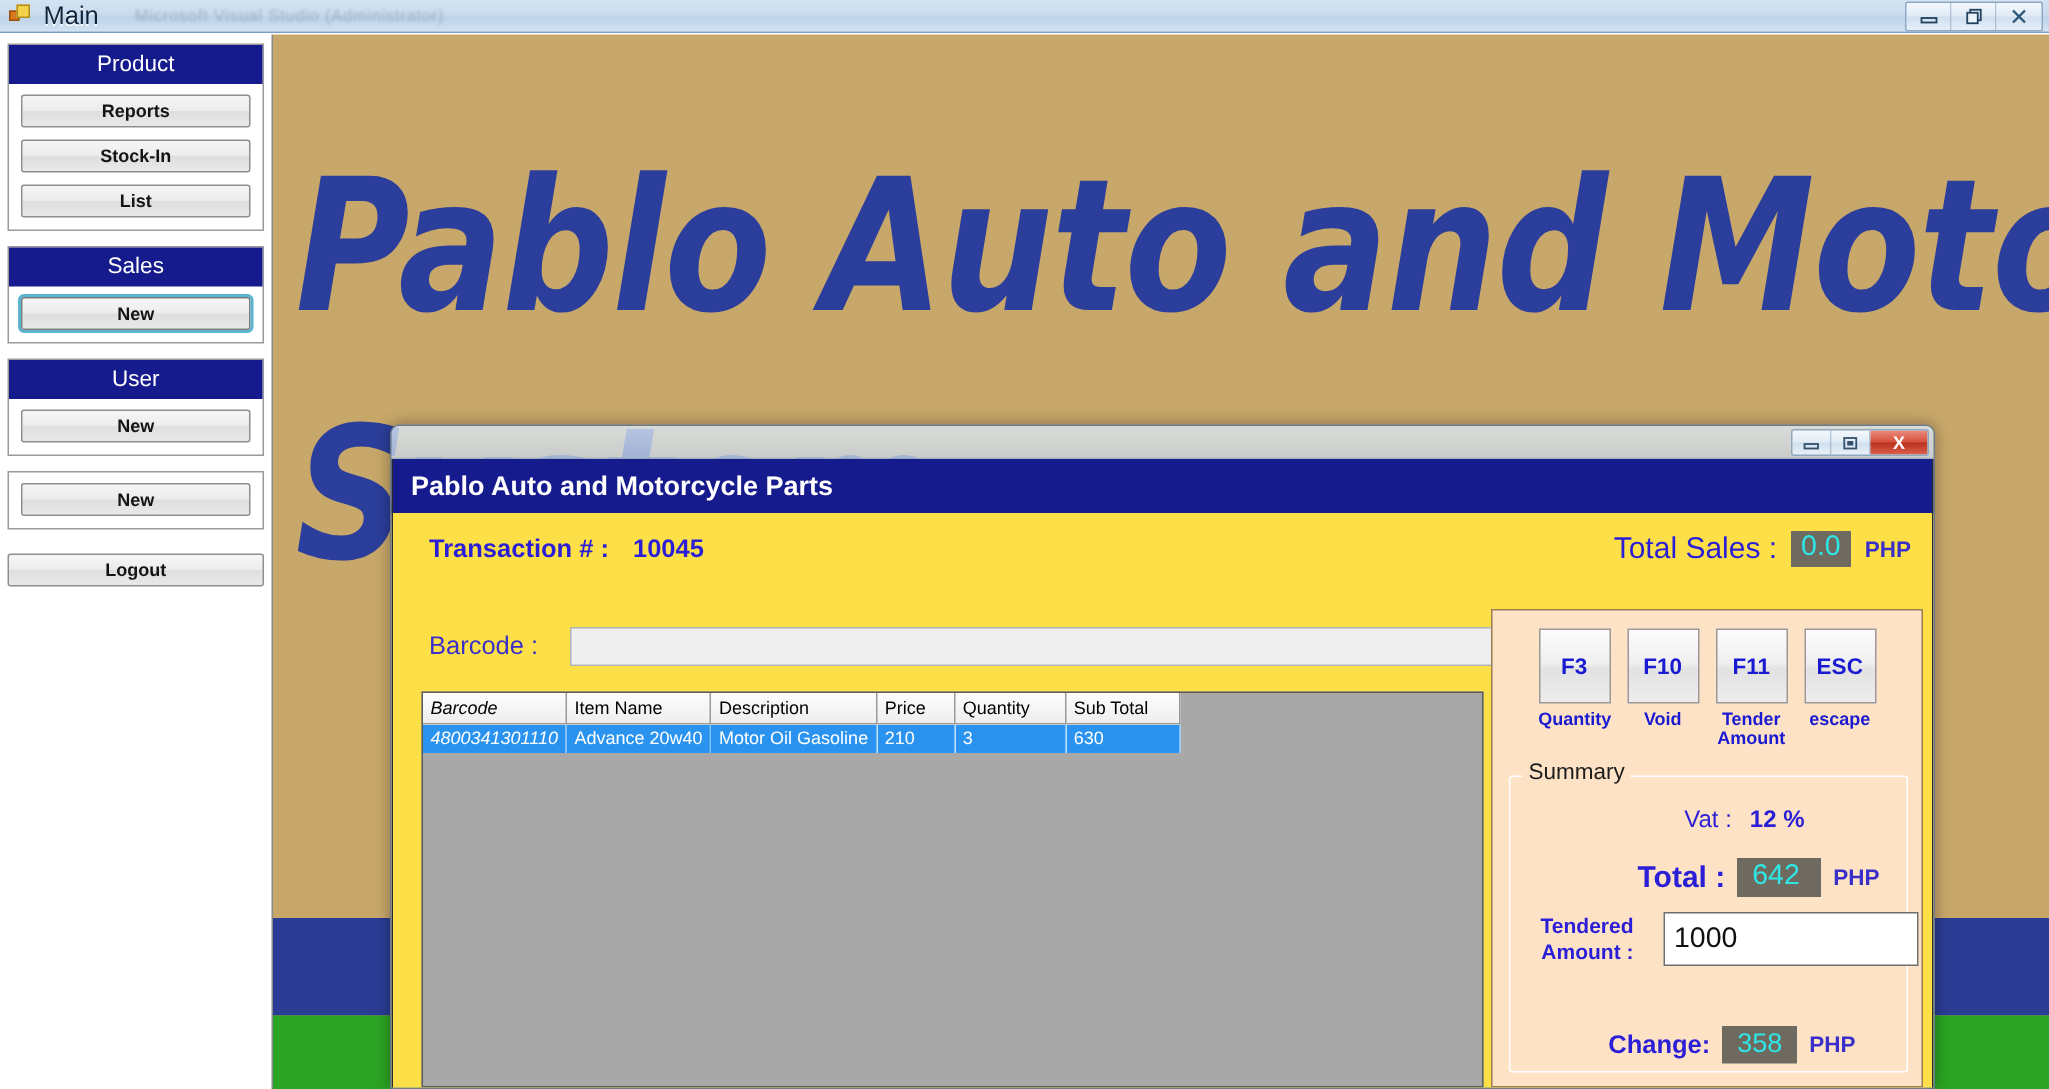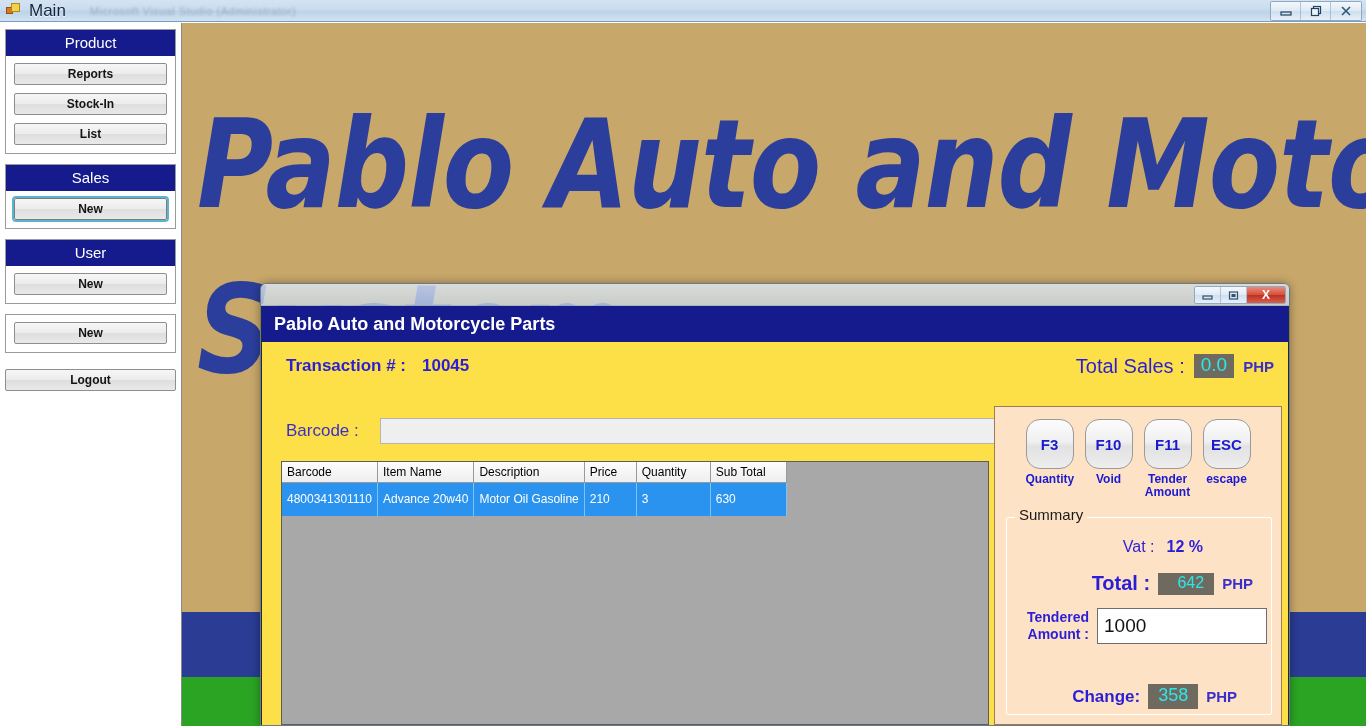--- a/index.html
+++ b/index.html
@@ -245,24 +245,24 @@
     background: linear-gradient(to bottom,#fdfdfd,#eeeeee);
     border-right: 1px solid #9a9a9a;
     border-bottom: 1px solid #9a9a9a;
     font-size: 12px; font-weight: normal; color: #000;
     text-align: left; padding: 3px 5px;
     height: 19px;
   }
   #grid-table td {
     background: #2a93f0; color: #ffffff;
     border-right: 1px solid #7fc2f7;
-    font-size: 12px; padding: 2px 5px; height: 33px;
+    font-size: 12px; padding: 2px 5px; height: 19px;
     white-space: nowrap; overflow: hidden;
   }
-  .col-barcode { width: 92px; }
+  .col-barcode { width: 92px; font-style: italic; }
   .col-item    { width: 88px; }
   .col-desc    { width: 95px; }
   .col-price   { width: 52px; }
   .col-qty     { width: 74px; }
   .col-sub     { width: 76px; }
 
   
   #right-panel {
     position: absolute; left: 732px; top: 64px;
     width: 288px; height: 319px;
@@ -270,21 +270,21 @@
     border: 1px solid #9a7d52;
   }
   #fkeys {
     display: flex; justify-content: center; gap: 11px;
     padding-top: 12px;
   }
   .fkey { width: 48px; text-align: center; }
   .fkey .cap {
     width: 48px; height: 50px;
     background: linear-gradient(to bottom,#fcfcfc 0%, #f0f0f0 45%, #e2e2e2 55%, #ededed 100%);
-    border: 1px solid #9a9a9a; border-radius: 14px;
+    border: 1px solid #9a9a9a; border-radius: 0;
     display: flex; align-items: center; justify-content: center;
     font-size: 15px; font-weight: bold; color: #1a1ad0;
     cursor: pointer;
   }
   .fkey .cap-label {
     margin-top: 4px;
     font-size: 12px; font-weight: bold; color: #1a1ad0;
     line-height: 13px;
   }
 
@@ -303,24 +303,24 @@
     position: absolute; display: flex; align-items: center;
   }
   #vat-row { right: 68px; top: 20px; gap: 12px; }
   #vat-label { font-size: 16px; color: #2a1fd6; }
   #vat-value { font-size: 16px; color: #2a1fd6; font-weight: bold; }
 
   #total-row { right: 18px; top: 54px; gap: 8px; }
   #total-label { font-size: 20px; color: #2a1fd6; font-weight: bold; }
   #total-value {
     background: #6e6a60; color: #2fe6e6;
-    font-size: 16px; padding: 1px 10px 3px 10px; min-width: 56px; text-align: right;
-  }
-
-  #tendered-row { left: 0px; top: 90px; gap: 8px; align-items: center; }
+    font-size: 19px; padding: 1px 10px 3px 10px; min-width: 56px; text-align: left;
+  }
+
+  #tendered-row { left: 0px; top: 90px; gap: 20px; align-items: center; }
   #tendered-label {
     width: 82px; text-align: right;
     font-size: 14px; color: #2a1fd6; font-weight: bold; line-height: 17px;
   }
   #tendered-input {
     width: 170px; height: 36px;
     border: 1px solid #6e6e6e; background: #ffffff;
     font-size: 19px; padding: 0 6px; color: #111;
     font-family: "Liberation Sans", sans-serif;
   }

